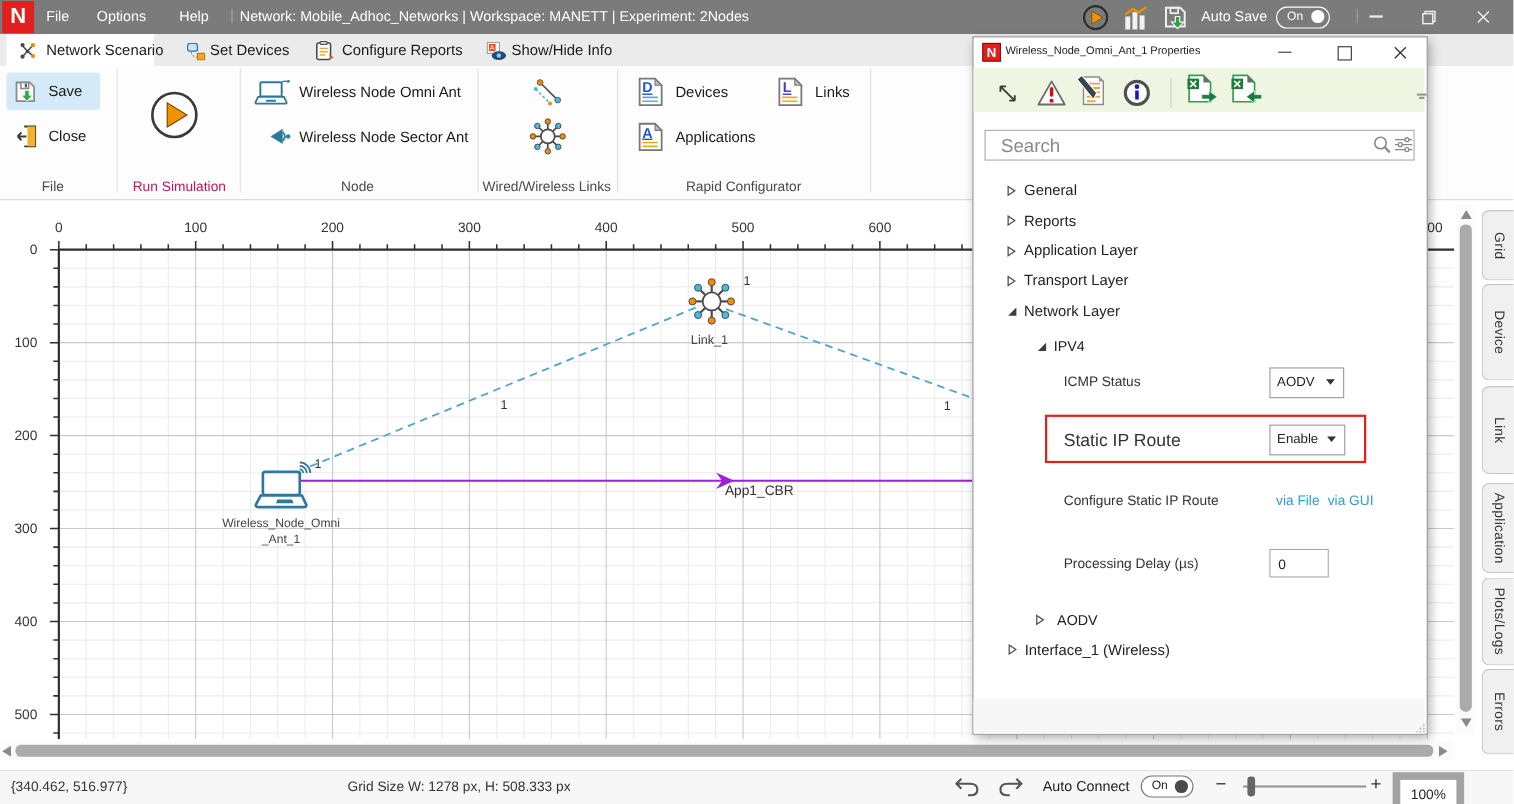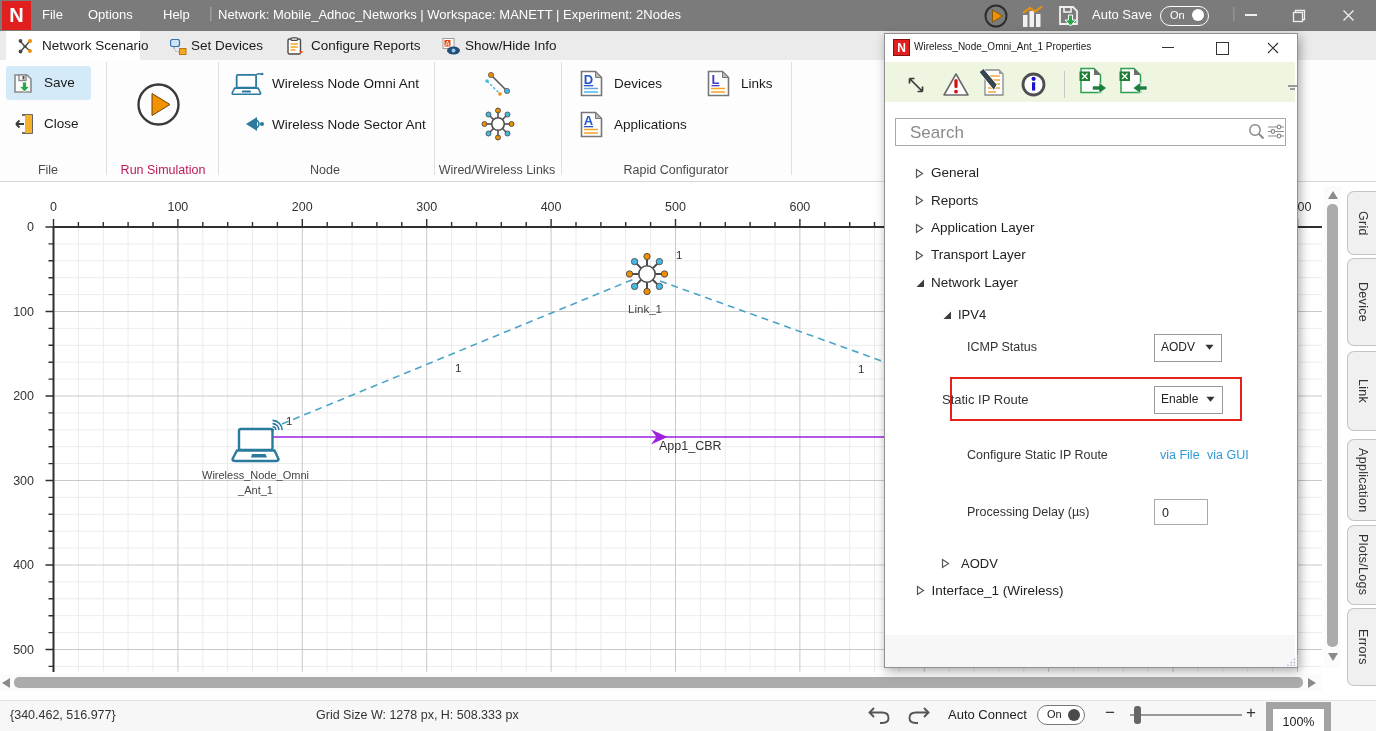--- a/index.html
+++ b/index.html
@@ -362,21 +362,21 @@
       <path d="M9 1.5 V9 H1.5 Z" fill="#3c3c3c"></path>
     </svg>
     <div style="position:absolute;left:958px;top:306.5px;font-size:13px;color:#222">IPV4</div>
     <div style="position:absolute;left:967px;top:340px;font-size:12.5px;color:#333">ICMP Status</div>
     <div style="position:absolute;left:1154px;top:334px;width:66px;height:26px;border:1px solid #999;background:#fff"></div>
     <div style="position:absolute;left:1161px;top:340px;font-size:12px;color:#222">AODV</div>
     <svg style="position:absolute;left:1205px;top:344px" width="9" height="7" viewBox="0 0 10 7">
       <path d="M0.5 0.5 L5 6 L9.5 0.5 Z" fill="#333"></path>
     </svg>
     <div style="position:absolute;left:950px;top:377px;width:288px;height:40px;border:2.5px solid #e32119"></div>
-    <div style="position:absolute;left:942px;top:392px;font-size:13px;color:#333">Static IP Route</div>
+    <div style="position:absolute;left:967px;top:392px;font-size:16px;color:#333">Static IP Route</div>
     <div style="position:absolute;left:1154px;top:386px;width:67px;height:26px;border:1px solid #999;background:#fff"></div>
     <div style="position:absolute;left:1161px;top:392px;font-size:12px;color:#222">Enable</div>
     <svg style="position:absolute;left:1206px;top:396px" width="9" height="7" viewBox="0 0 10 7">
       <path d="M0.5 0.5 L5 6 L9.5 0.5 Z" fill="#333"></path>
     </svg>
     <div style="position:absolute;left:967px;top:448px;font-size:12.5px;color:#333">Configure Static IP Route</div>
     <div style="position:absolute;left:1160px;top:448px;font-size:12.5px;color:#2f9bd6">via File</div>
     <div style="position:absolute;left:1207px;top:448px;font-size:12.5px;color:#2f9bd6">via GUI</div>
     <div style="position:absolute;left:967px;top:505px;font-size:12.5px;color:#333">Processing Delay (µs)</div>
     <div style="position:absolute;left:1154px;top:499px;width:54px;height:26px;border:1px solid #aaa;background:#fff;font-size:12.5px;color:#222;line-height:26px;padding-left:7px;box-sizing:border-box">0</div>

